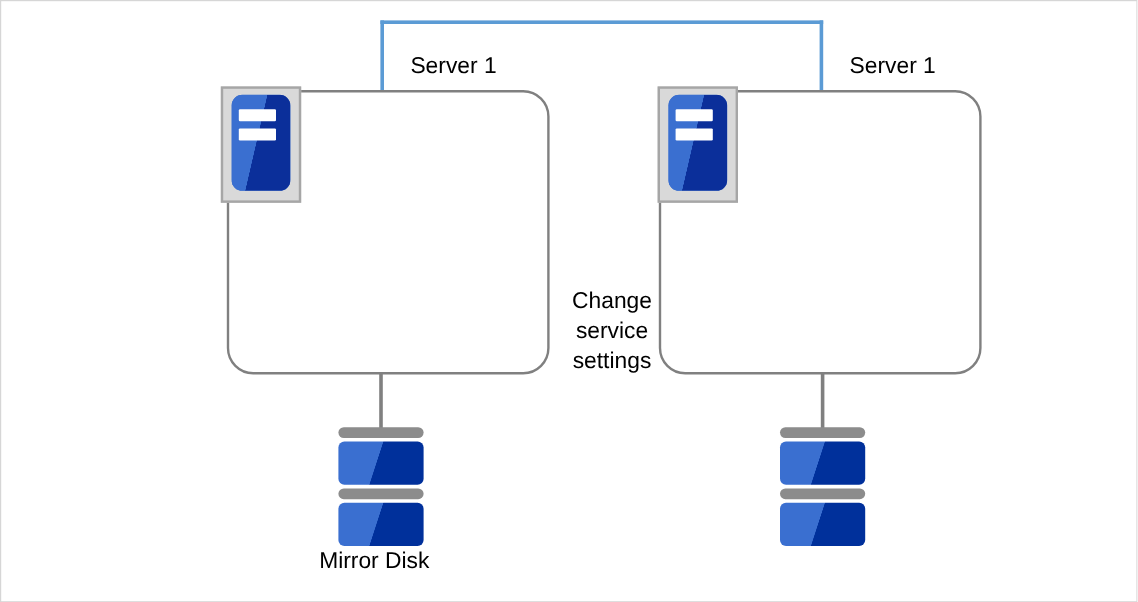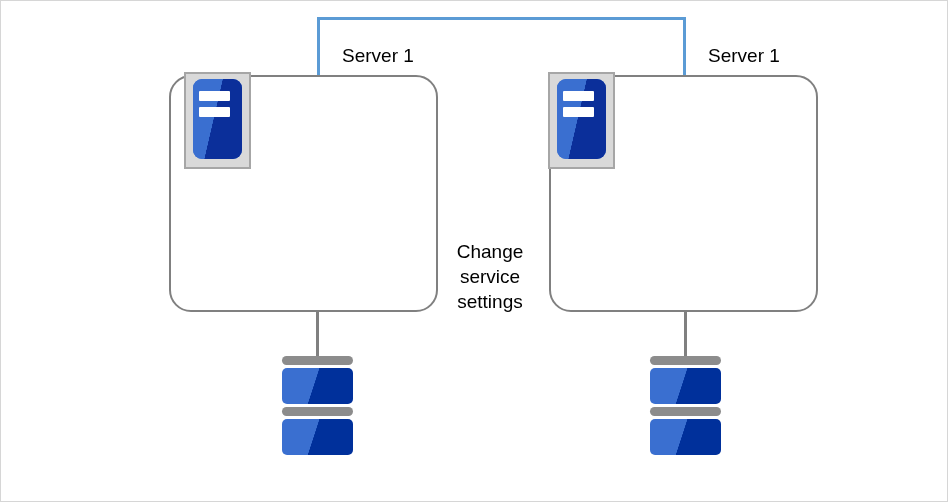--- a/index.html
+++ b/index.html
@@ -44,21 +44,21 @@
   #server2-label { left: 707px; top: 44px; }
 
   
   .server-box {
     position: absolute;
     box-sizing: border-box;
     background: #ffffff;
     border: 2px solid #808080;
     border-radius: 22px;
   }
-  #server1-box { left: 168px; top: 74px; width: 269px; height: 237px; }
+  #server1-box { left: 188px; top: 74px; width: 269px; height: 237px; }
   #server2-box { left: 548px; top: 74px; width: 269px; height: 237px; }
 
   .server-text {
     position: absolute;
     text-align: center;
     font-size: 19px;
     line-height: 25px;
     color: #000000;
     white-space: pre-line;
   }
@@ -182,20 +182,21 @@
 
   <div class="stem" id="stem1"></div>
   <div class="stem" id="stem2"></div>
 
   <div class="disk" id="disk1">
     <div class="platter-bar"></div>
     <div class="platter"></div>
     <div class="platter-bar"></div>
     <div class="platter"></div>
   </div>
+  <div class="disk-label" id="disk1-label">Mirror Disk</div>
 
   <div class="disk" id="disk2">
     <div class="platter-bar"></div>
     <div class="platter"></div>
     <div class="platter-bar"></div>
     <div class="platter"></div>
   </div>
 
 </div>
 

